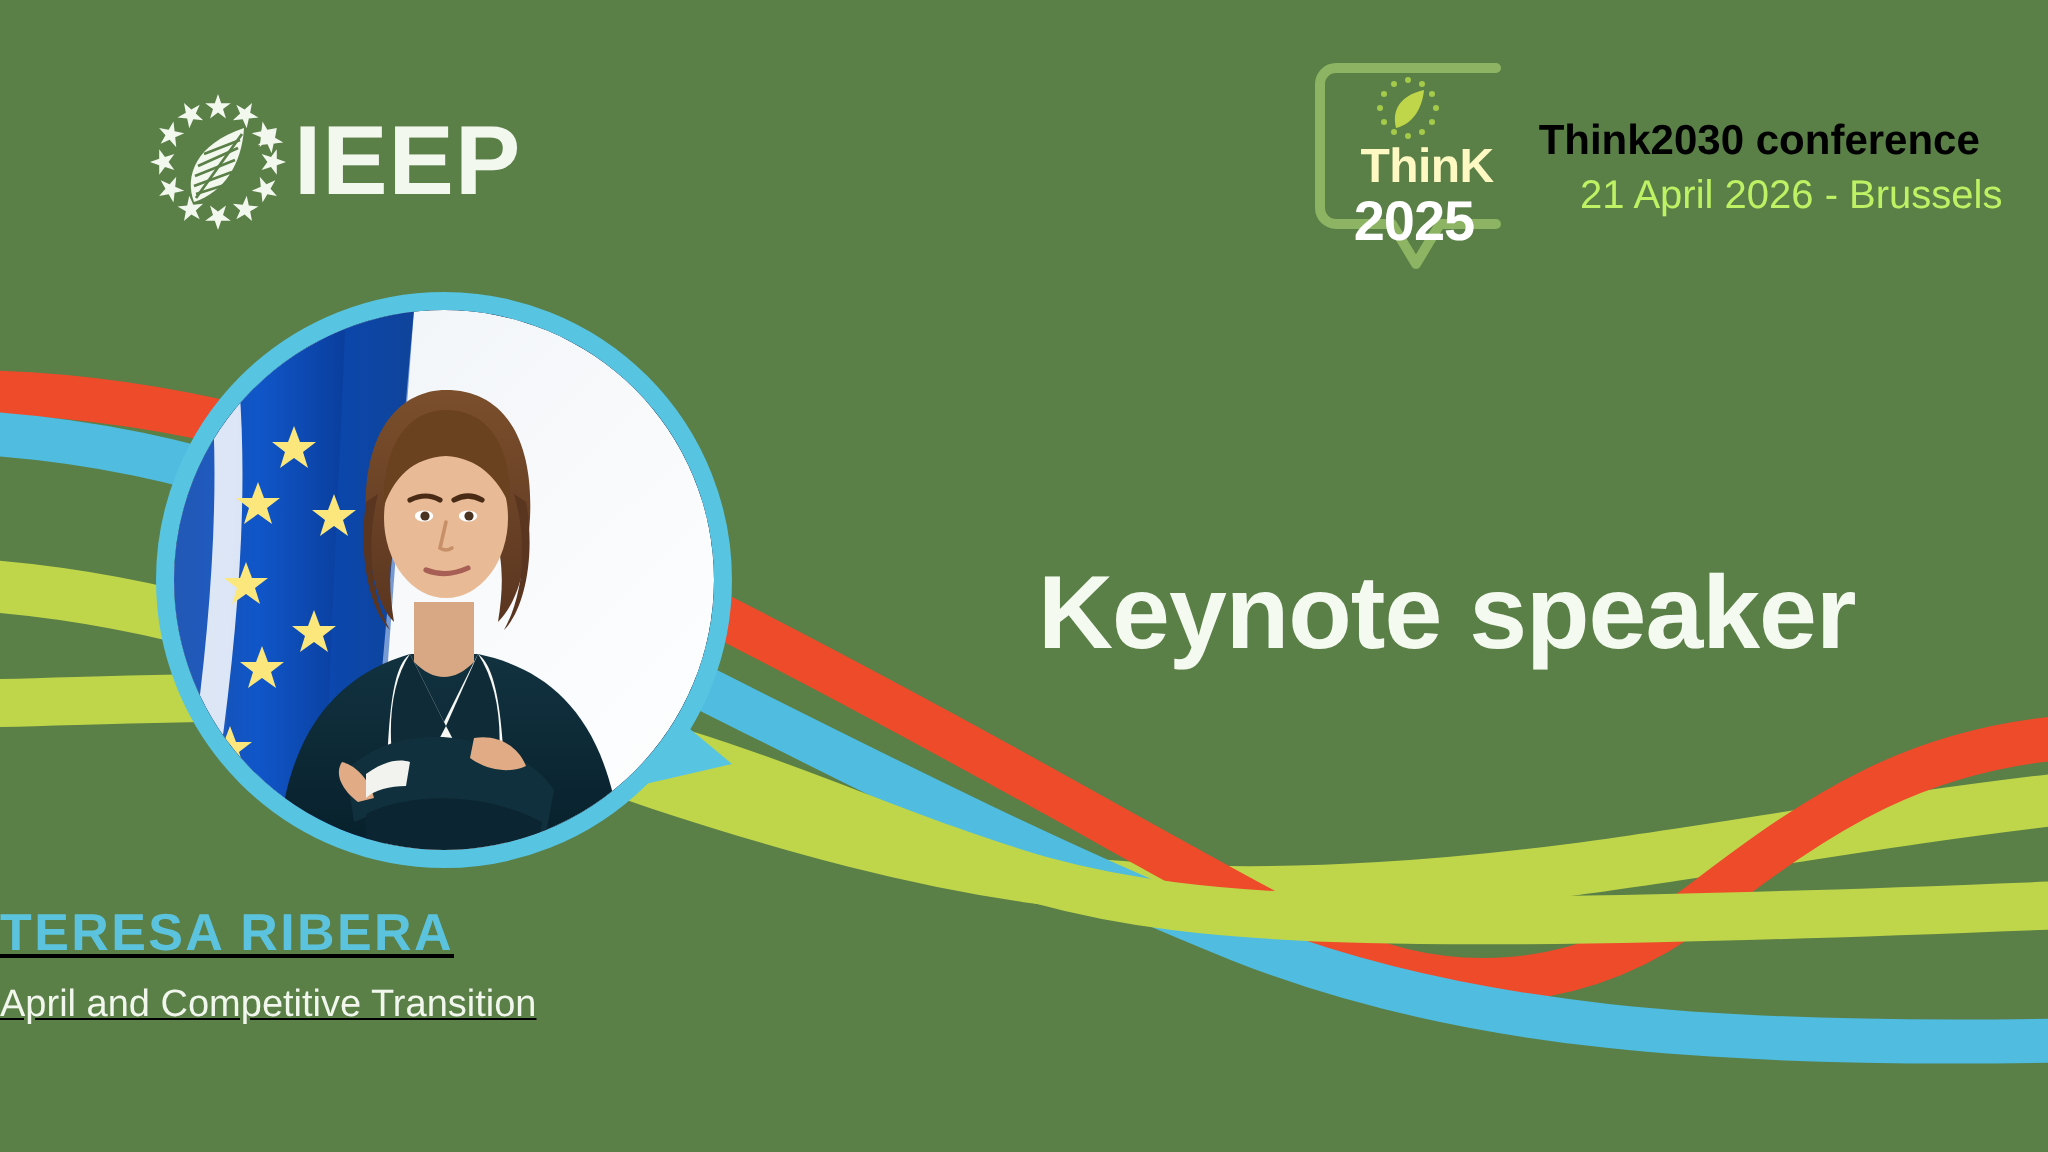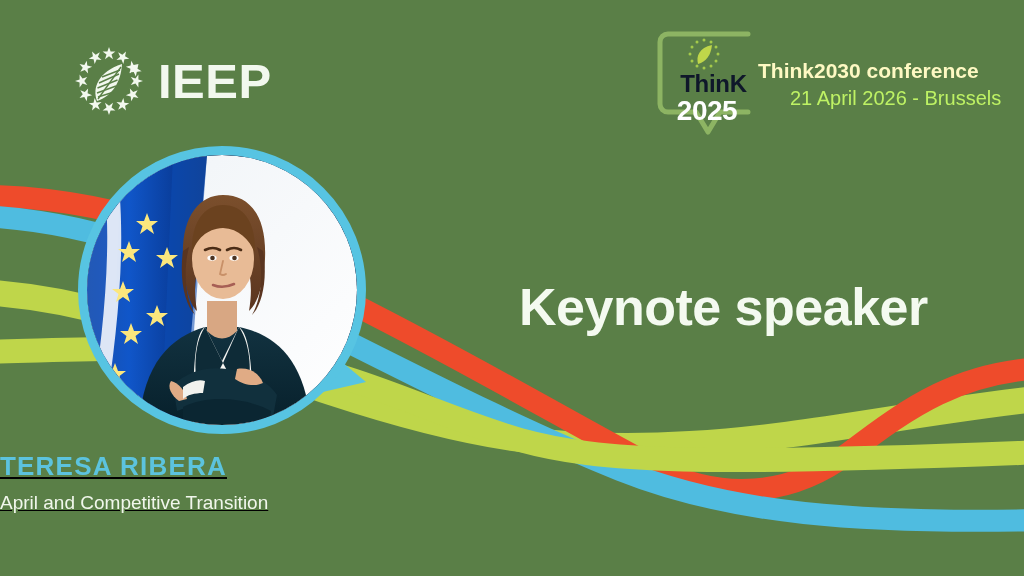--- a/index.html
+++ b/index.html
@@ -7,33 +7,33 @@
   .stage {
     position:relative;
     width:1024px; height:576px;
     overflow:hidden;
     background:#5A7F47;
     font-family:"Liberation Sans", sans-serif;
   }
   .waves { position:absolute; inset:0; width:1024px; height:576px; }
 
   
-  .ieep-logo { position:absolute; left:72px; top:44px; display:flex; align-items:center; gap:12px; }
+  .ieep-logo { position:absolute; left:72px; top:44px; display:flex; align-items:center; gap:1px; }
   .ieep-mark { width:74px; height:74px; display:block; }
   .ieep-word { font-size:49px; font-weight:700; color:#F2F8EE; letter-spacing:0.5px; line-height:1; }
 
   
   .t2030 { position:absolute; left:656px; top:30px; display:flex; align-items:flex-start; }
   .t2030-bubble { position:relative; width:96px; height:108px; }
   .t2030-bubble svg { position:absolute; left:0; top:0; }
   .t2030-text { position:absolute; left:8px; top:42px; width:86px; text-align:center; }
-  .t2030-think { font-size:24px; font-weight:700; color:#0f172a; line-height:1; letter-spacing:-0.3px;margin-left:13px; }
+  .t2030-think { font-size:24px; font-weight:700; color:#fef9c3; line-height:1; letter-spacing:-0.3px;margin-left:13px; }
   .t2030-year  { font-size:28px; font-weight:700; color:#FFFFFF; line-height:1.05; letter-spacing:-0.5px; }
   .t2030-meta { margin-left:6px; padding-top:28px; }
-  .t2030-title { font-size:21px; font-weight:700; color:#fef9c3; line-height:1.2; }
+  .t2030-title { font-size:21px; font-weight:700; color:#000000; line-height:1.2;text-align:center; }
   .t2030-date  { font-size:20px; font-weight:400; color:#bef264; line-height:1.35; margin-top:2px;margin-left:32px; }
 
   
   .headline {
     position:absolute; left:519px; top:236px;
     font-size:52px; font-weight:700; color:#F4FAF0;
     letter-spacing:-0.5px; line-height:1;margin-top:45px;
   }
 
   

